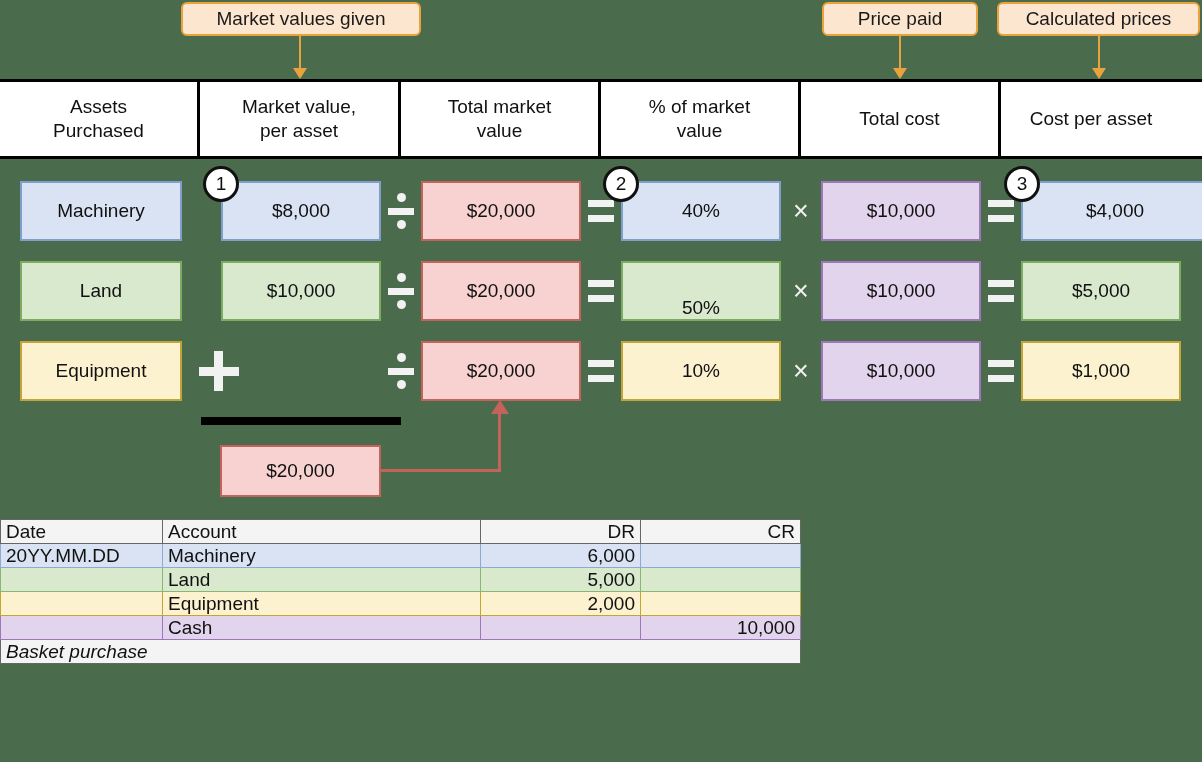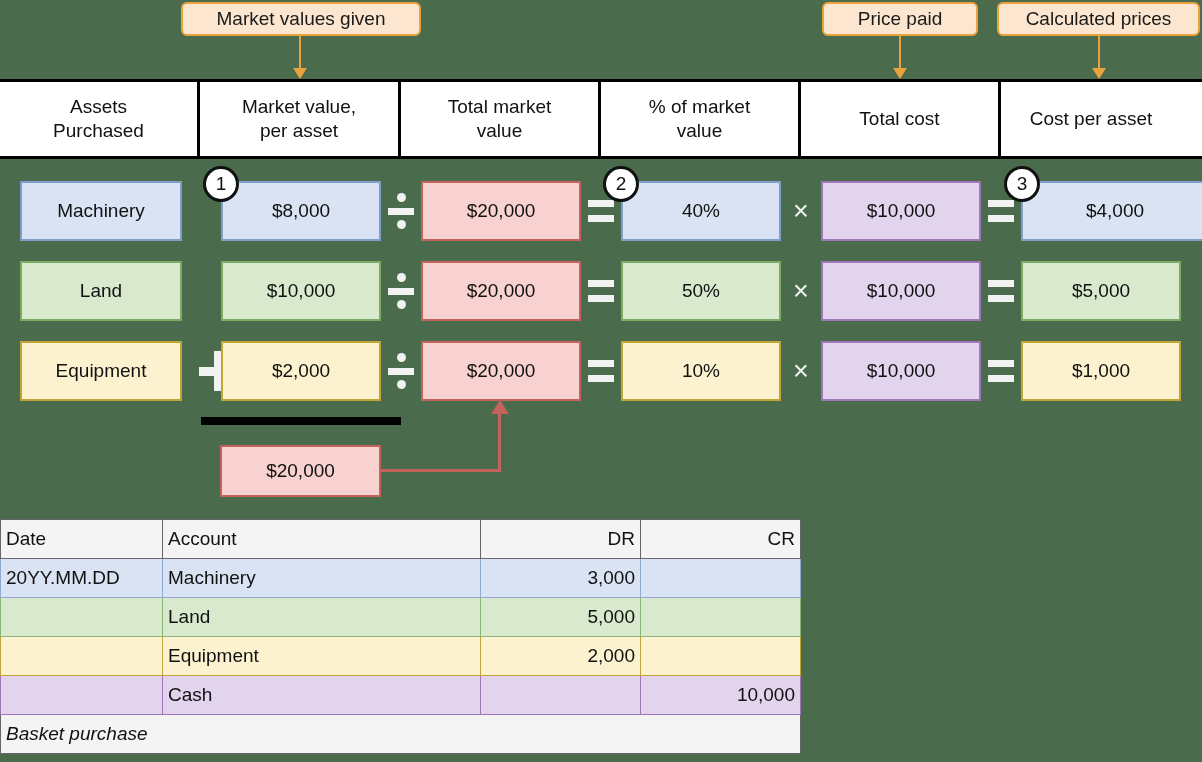--- a/index.html
+++ b/index.html
@@ -114,21 +114,21 @@
   .journal{
     position:absolute;left:0;top:519px;width:800px;
     border-collapse:collapse;
     table-layout:fixed;
     background:#f4f4f4;
   }
   .journal td,.journal th{
     border:1px solid #666;
     font-size:19px;
     color:#111;
-    height:39px;
+    height:24px;
     padding:0 5px;
     font-weight:normal;
     box-sizing:border-box;
   }
   .journal th{text-align:left;background:#f4f4f4;}
   .journal th.num{text-align:right;}
   .j-num{text-align:right;}
   .r-blue  td{background:#dae3f3;border-color:#8fa9d1;}
   .r-green td{background:#d8e9ce;border-color:#8bb572;}
   .r-yellow td{background:#fdf2cf;border-color:#c2a537;}
@@ -233,21 +233,21 @@
     </div>
     <div class="cell c-red" style="left:421px;width:160px;">
         <span>$20,000</span>
       </div>
     <div class="op" style="left:581px;">
       <div class="eq-sym">
           <div class="bar t"></div>
           <div class="bar b"></div>
         </div>
     </div>
-    <div class="cell c-green" style="left:621px;width:160px;">
+    <div class="cell c-green" style="left:621px;width:160px;align-items:flex-end;">
         <span>50%</span>
       </div>
     <div class="op" style="left:781px;">
       <span class="x-sym">×</span>
     </div>
     <div class="cell c-purple" style="left:821px;width:160px;">
         <span>$10,000</span>
       </div>
     <div class="op" style="left:981px;">
       <div class="eq-sym">
@@ -263,23 +263,20 @@
   <div class="row" style="top:341px;">
     <div class="cell c-yellow" style="left:20px;width:162px;">
         <span>Equipment</span>
       </div>
     <div class="op" style="left:196px;width:46px;">
       <div class="plus-sym">
           <div class="h"></div>
           <div class="v"></div>
         </div>
     </div>
-    <div class="cell c-yellow" style="left:221px;width:160px;">
-        <span>$2,000</span>
-      </div>
     <div class="op" style="left:381px;">
       <div class="div-sym">
           <div class="dot t"></div>
           <div class="bar"></div>
           <div class="dot b"></div>
         </div>
     </div>
     <div class="cell c-red" style="left:421px;width:160px;">
         <span>$20,000</span>
       </div>
@@ -334,21 +331,21 @@
         <th style="width:162px;">Date</th>
         <th style="width:318px;">Account</th>
         <th class="num" style="width:160px;">DR</th>
         <th class="num" style="width:160px;">CR</th>
       </tr>
     </thead>
     <tbody>
       <tr class="r-blue">
         <td>20YY.MM.DD</td>
         <td>Machinery</td>
-        <td class="j-num">3,000</td>
+        <td class="j-num">6,000</td>
         <td class="j-num"></td>
       </tr>
       <tr class="r-green">
         <td></td>
         <td>Land</td>
         <td class="j-num">5,000</td>
         <td class="j-num"></td>
       </tr>
       <tr class="r-yellow">
         <td></td>

